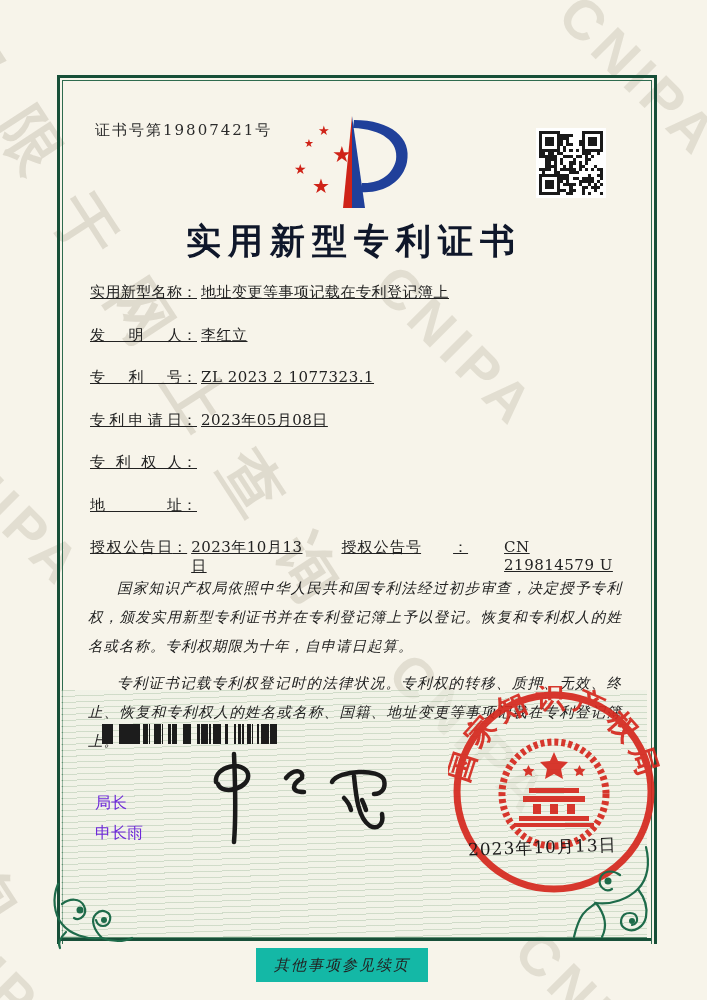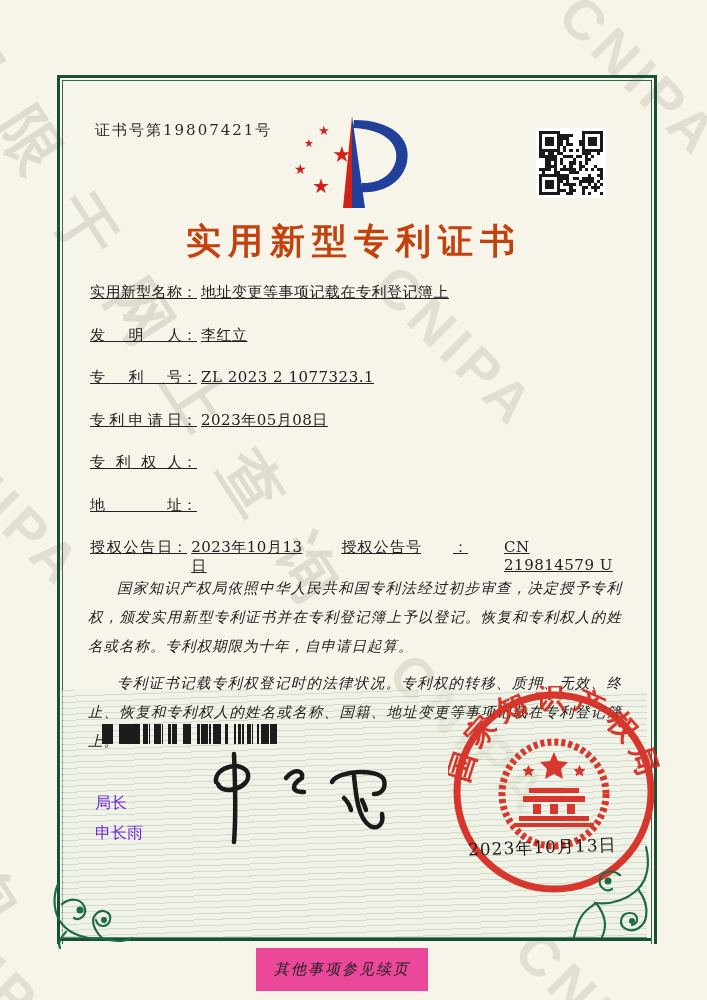--- a/index.html
+++ b/index.html
@@ -24,21 +24,21 @@
 
   
   .cert-no{position:absolute;left:95px;top:121px;z-index:2;font-size:15px;color:#2b2b2b;letter-spacing:2px;}
   .logo{position:absolute;left:288px;top:110px;width:134px;height:106px;z-index:2;}
   .logo .star{position:absolute;color:#cf2318;line-height:1;}
   .qr{position:absolute;left:536px;top:128px;width:64px;height:64px;z-index:2;background:#fff;padding:3px;}
   .qr-grid{display:grid;grid-template-columns:repeat(21,1fr);grid-template-rows:repeat(21,1fr);width:64px;height:64px;}
   .qr-grid i{display:block;}
   .qr-grid i.on{background:#1a1a1a;}
   .title{position:absolute;left:57px;top:218px;width:594px;z-index:2;text-align:center;
-         font-size:35px;font-weight:700;letter-spacing:7px;color:#c2410c;}
+         font-size:35px;font-weight:700;letter-spacing:7px;color:#0f172a;}
 
   
   .rows{position:absolute;left:90px;top:283px;width:535px;z-index:2;font-size:15px;color:#222;}
   .f-row{height:42.5px;display:flex;align-items:flex-start;}
   .f-pair{display:flex;text-decoration:underline;}
   .f-pair.second{margin-left:37px;gap:32px;}
   .f-label{display:inline-block;width:92px;text-align:justify;text-align-last:justify;}
   .f-colon{margin:0 4px 0 0;}
   .f-value{letter-spacing:.5px;}
 
@@ -59,21 +59,21 @@
   .seal-date{position:absolute;left:468px;top:836px;z-index:5;font-size:17px;color:#1b1b1b;
              letter-spacing:1px;transform:rotate(-2deg);}
 
   
   .flourish{position:absolute;z-index:4;}
   .fl-left{left:46px;top:880px;}
   .fl-right{left:572px;top:845px;}
 
   
   .page-no{position:absolute;left:57px;top:905px;width:594px;z-index:2;text-align:center;font-size:13px;color:#333;letter-spacing:2px;}
-  .note-box{position:absolute;left:256px;top:948px;width:172px;height:43px;z-index:2;background:#ec4899;
+  .note-box{position:absolute;left:256px;top:948px;width:172px;height:34px;z-index:2;background:#14b8a6;
             display:flex;align-items:center;justify-content:center;}
   .note-box span{font-size:15px;font-style:italic;color:#222;letter-spacing:2px;}
 </style>
 </head>
 <body>
 
 <div class="page">
 
   <div class="wm wm-cn" style="left:-8px;top:6px;">仅限于网上查询</div>
   <div class="wm wm-cn" style="left:-330px;top:330px;">仅限于网上查询</div>

